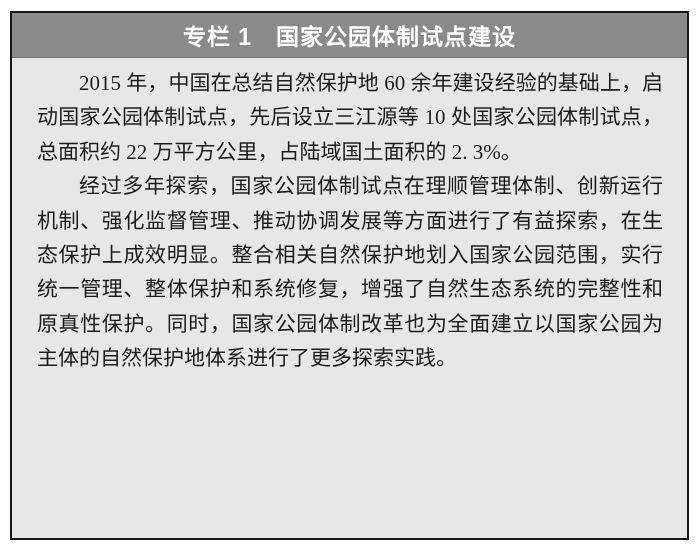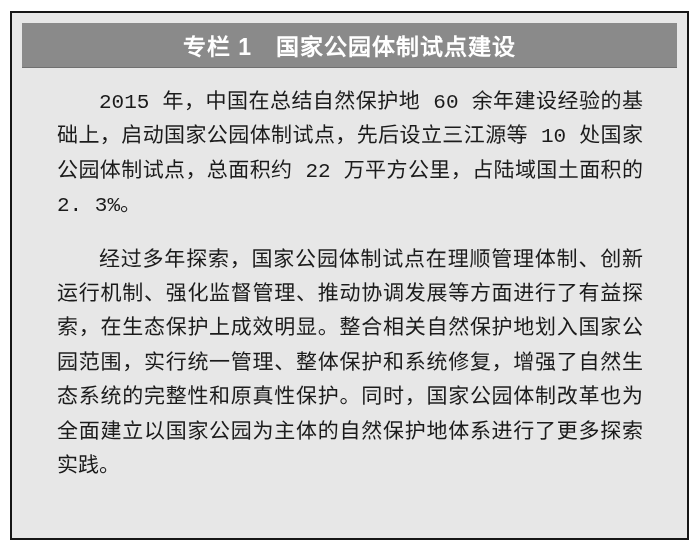--- a/index.html
+++ b/index.html
@@ -4,21 +4,21 @@
 <style>
   :root {
     --border: #161616;
     --header-bg: #8a8a8a;
     --header-edge: #707070;
     --header-text: #ffffff;
     --body-bg: #e7e7e7;
     --body-text: #1b1b1b;
     --page-bg: #ffffff;
   }
-  * { margin: 0; padding: 10px; box-sizing: border-box; }
+  * { margin: 0; padding: 0; box-sizing: border-box; }
   html, body {
     width: 700px; height: 552px;
     background: var(--page-bg);
     overflow: hidden;
   }
   .panel {
     position: absolute;
     left: 10px; top: 11px;
     width: 679px; height: 529px;
     border: 2px solid var(--border);
@@ -48,21 +48,20 @@
     padding: 8px 24px 0 25px;
     font-family: "Liberation Serif", "DejaVu Serif", serif;
     font-size: 21px;
     line-height: 34.4px;
     color: var(--body-text);
     text-align: justify;
     text-justify: inter-ideograph;
   }
   .panel-body p {
     text-indent: 2em;
-    font-family: Liberation Mono, monospace;
   }
 </style>
 </head>
 <body>
 
 <section class="panel">
   <header class="panel-header">
     <h1 class="panel-title">专栏 1　国家公园体制试点建设</h1>
   </header>
   <div class="panel-body">

